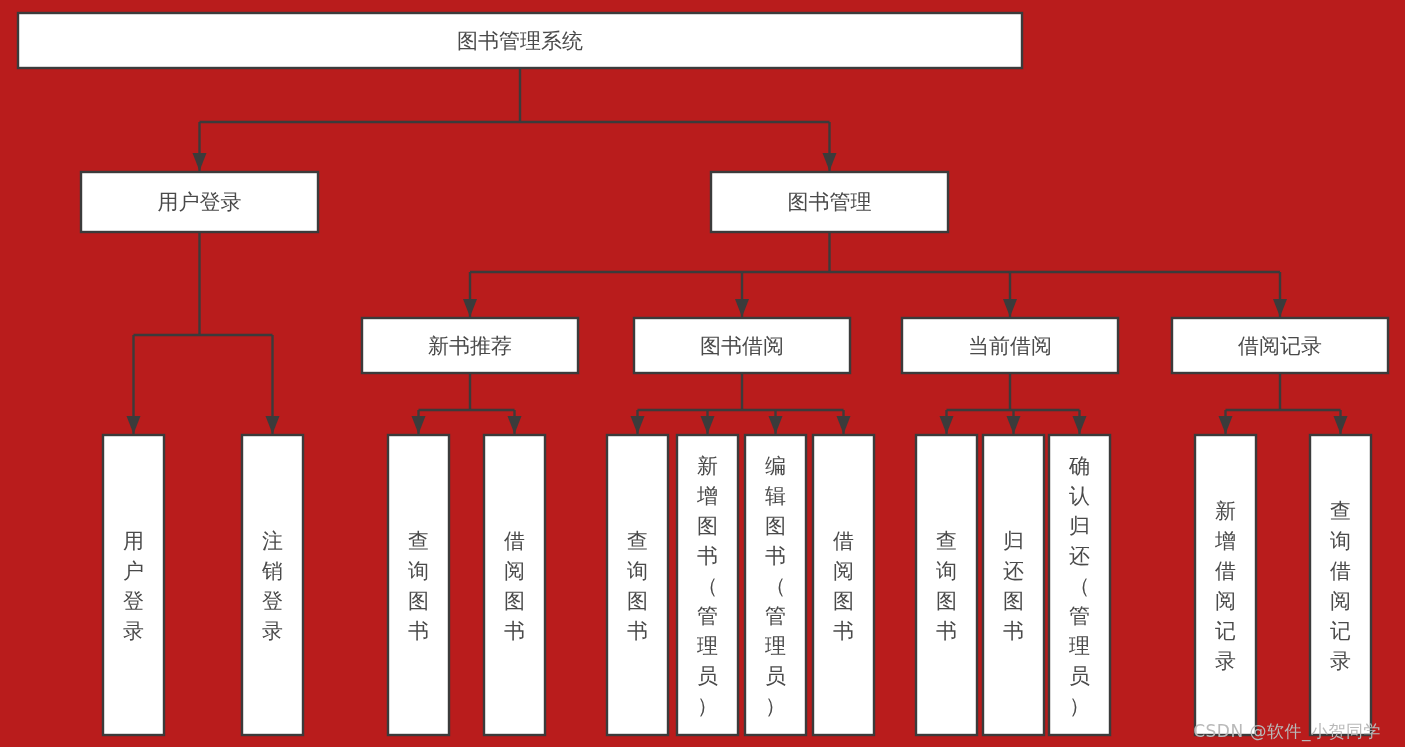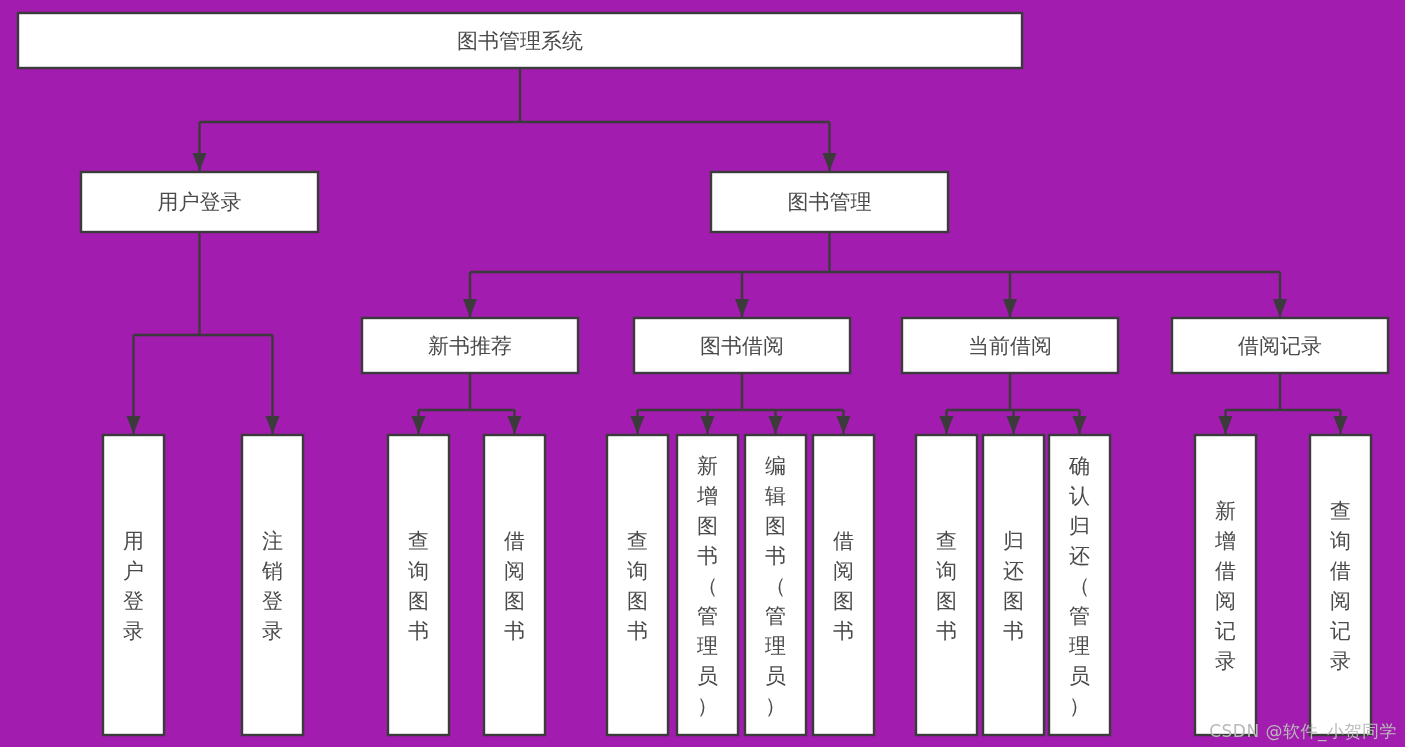--- a/index.html
+++ b/index.html
@@ -11,21 +11,21 @@
   body {
     width: 1405px;
     height: 747px;
     font-family: "DejaVu Sans", "Liberation Sans", sans-serif;
     overflow: hidden;
   }
   #diagram-root {
     position: relative;
     width: 1405px;
     height: 747px;
-    background: #a21caf;
+    background: #b91c1c;
   }
   svg#tree-svg {
     position: absolute;
     left: 0;
     top: 0;
     width: 1405px;
     height: 747px;
     display: block;
   }
   .node-box {
@@ -51,21 +51,21 @@
     dominant-baseline: middle;
   }
   .node-label-vertical {
     fill: #4a4a4a;
     font-family: "DejaVu Sans", "Liberation Sans", sans-serif;
     font-size: 21px;
     text-anchor: middle;
   }
   .watermark {
     position: absolute;
-    right: 8px;
+    right: 24px;
     bottom: 4px;
     font-family: "DejaVu Sans", "Liberation Sans", sans-serif;
     font-size: 17px;
     color: #b9b9b9;
     letter-spacing: 0.5px;
     white-space: nowrap;
     user-select: none;
   }
 </style>
 </head>

